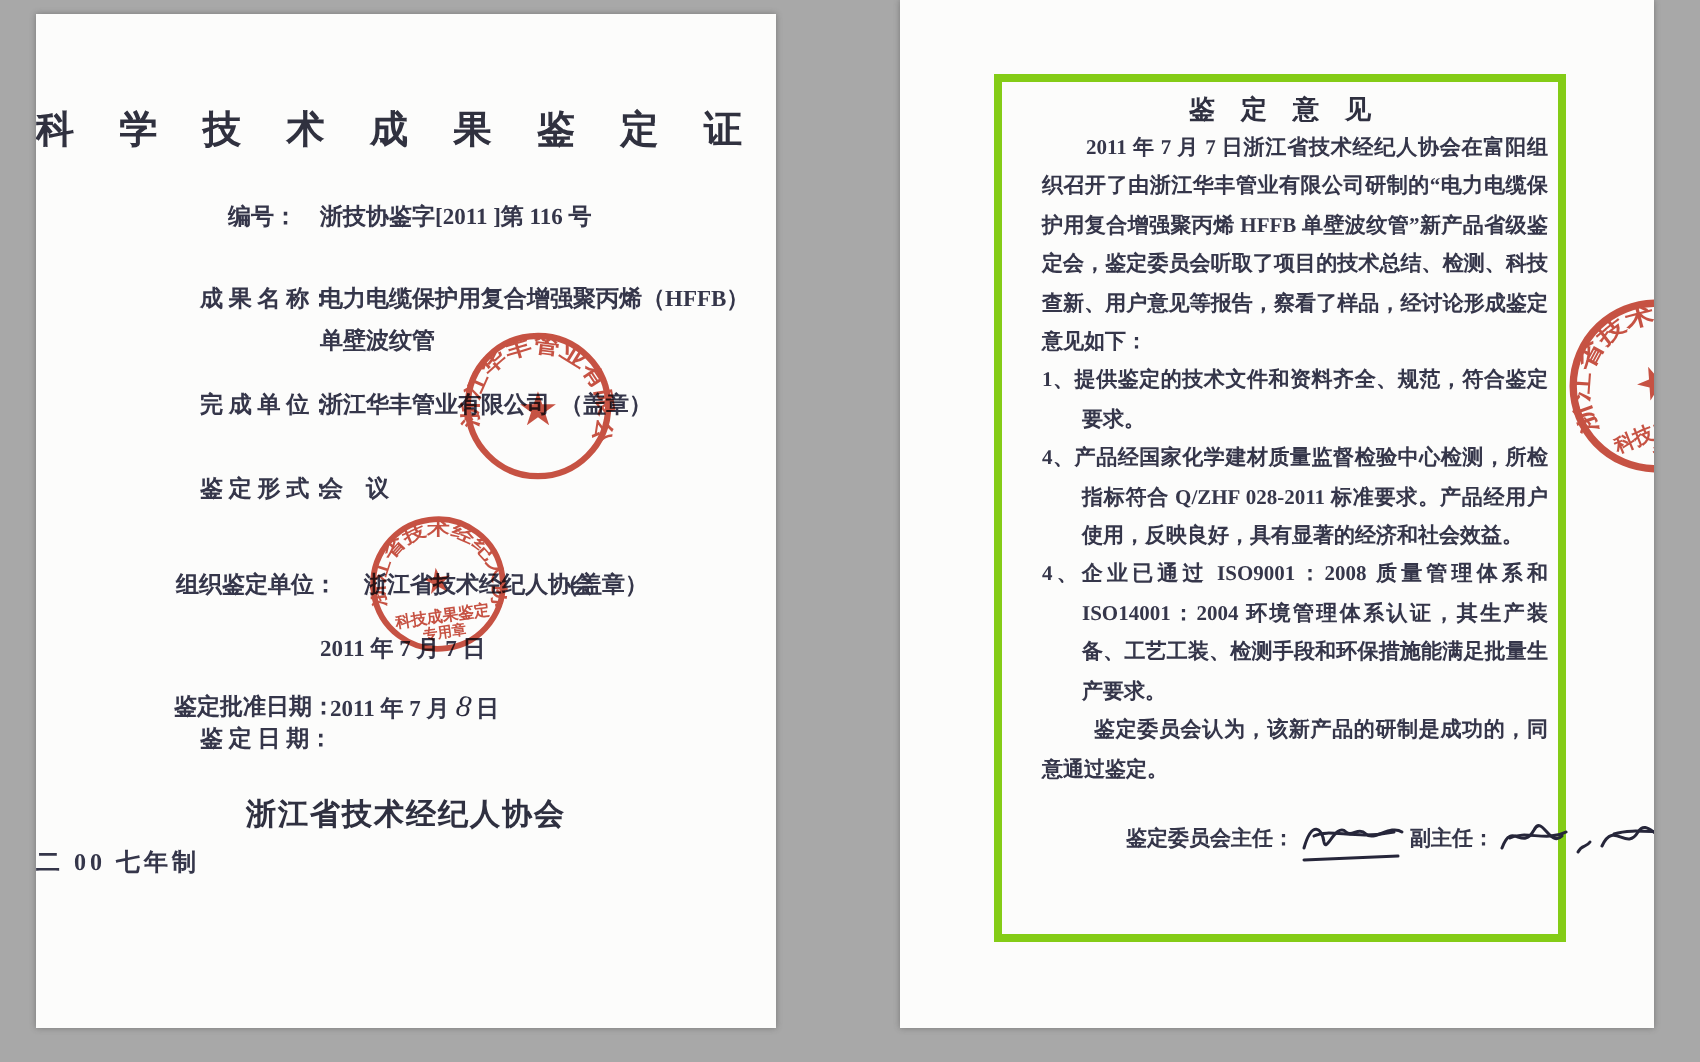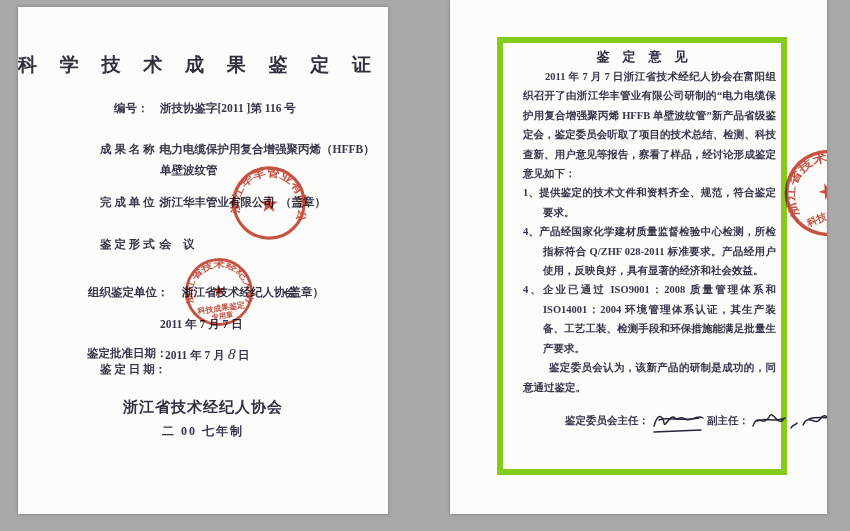--- a/index.html
+++ b/index.html
@@ -19,36 +19,36 @@
   
   .cert-title{
     position:absolute;left:0;top:45px;width:100%;text-align:center;
     font-size:19px;font-weight:bold;letter-spacing:9px;color:#30313f;white-space:nowrap;
   }
   .row{position:absolute;white-space:nowrap;font-size:11.5px;font-weight:bold;color:#35364a;}
   .row .lbl{position:absolute;left:0;top:0;}
   .row .val{position:absolute;top:0;}
   .hand8{font-size:15px;font-style:italic;font-weight:normal;color:#2c2c3e;display:inline-block;transform:rotate(6deg);}
   .footer-org{position:absolute;left:0;top:391px;width:100%;text-align:center;font-size:15px;font-weight:bold;letter-spacing:1px;color:#2f3040;}
-  .footer-year{position:absolute;left:0;top:416px;width:100%;text-align:center;font-size:12px;font-weight:bold;letter-spacing:2px;color:#35364a;}
+  .footer-year{position:absolute;left:0;top:416px;width:100%;text-align:left;font-size:12px;font-weight:bold;letter-spacing:2px;color:#35364a;}
 
   
   .seal{position:absolute;mix-blend-mode:multiply;opacity:.88;}
   .seal-ring{fill:none;stroke:#c23b2a;stroke-width:4;}
   .seal-arc-text{fill:#c23b2a;font-weight:bold;}
   .seal-star{fill:#c23b2a;text-anchor:middle;}
   .seal-line{fill:#c23b2a;text-anchor:middle;font-weight:bold;}
   #company-seal{left:212px;top:157px;width:78px;height:78px;}
   #assoc-seal{left:165px;top:249px;width:72px;height:72px;}
   #assoc-seal-edge{left:332px;top:147px;width:92px;height:92px;}
 
   
   .opinion-box{
     position:absolute;left:47px;top:37px;width:278px;height:426px;
-    border:6px solid #84cc16;
+    border:4px solid #84cc16;
   }
   .opinion-title{
     margin:5px 0 0 0;text-align:center;font-size:13px;font-weight:bold;
     letter-spacing:13px;text-indent:13px;color:#2f3040;
   }
   .opinion-body{
     position:absolute;left:4px;right:5px;top:24px;
     font-size:10.5px;line-height:19.4px;text-align:justify;color:#35364a;font-weight:bold;margin-left:16px;
   }
   .opinion-intro{margin:0;text-indent:22px;}

